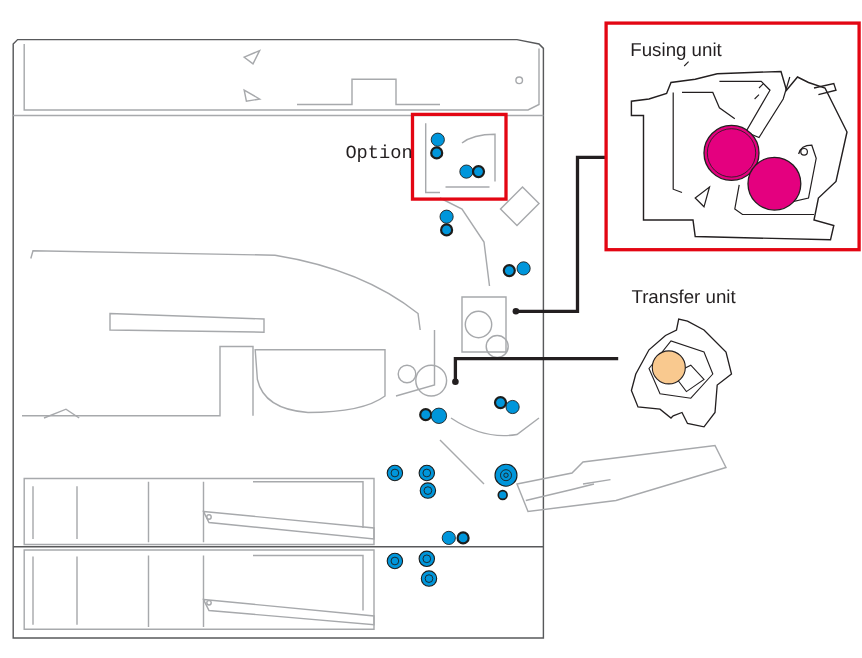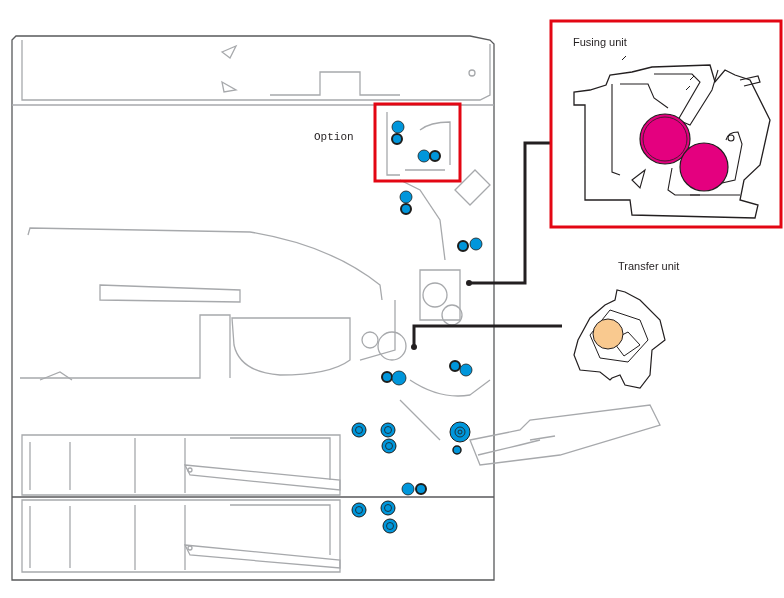--- a/index.html
+++ b/index.html
@@ -1,19 +1,19 @@
 <!DOCTYPE html>
 <html><head>
   <meta charset="utf-8">
   <style>
     html, body { margin: 0; padding: 0; background: #ffffff; }
     body { width: 784px; height: 598px; position: relative; overflow: hidden;
            font-family: "Liberation Sans", sans-serif; }
     svg.main { position: absolute; left: 0; top: 0; }
-    .lbl { position: absolute; font-size: 11px; color: #231f20; white-space: nowrap; }
+    .lbl { position: absolute; font-size: 17px; color: #231f20; white-space: nowrap; }
     .outline { fill: none; stroke: #a7a9ac; stroke-width: 1.3; }
     .outline-dark { fill: none; stroke: #58595b; stroke-width: 1.3; }
     .leader { fill: none; stroke: #231f20; stroke-width: 3; }
   </style>
 </head>
 <body>
 
 <svg class="main" width="784" height="598" viewBox="0 0 784 598">
 
   <g>
@@ -129,13 +129,13 @@
   <g>
     <path fill="none" stroke="#231f20" stroke-width="1.2" d="M578 340 L574 355 L580 370 L600 372 L610 380 L612 378 L620 375 L625 385 L640 388 L650 375 L652 350 L665 340 L660 320 L640 300 L625 292 L617 290 L615 300 L605 305 L590 318 Z"></path>
     <path fill="none" stroke="#231f20" stroke-width="1" d="M590 335 L610 310 L640 320 L648 340 L628 362 L600 358 Z"></path>
     <path fill="none" stroke="#231f20" stroke-width="1" d="M612 340 L628 332 L640 345 L624 356 Z"></path>
     <circle cx="608" cy="334" r="15" fill="#f9c98f" stroke="#231f20" stroke-width="1"></circle>
   </g>
 </svg>
 
 <div class="lbl" style="left:314px; top:131px;font-family:Liberation Mono, monospace;">Option</div>
 <div class="lbl" style="left:573px; top:36px;">Fusing unit</div>
-<div class="lbl" style="left:574px; top:260px;margin-left:44px;">Transfer unit</div>
+<div class="lbl" style="left:574px; top:260px;">Transfer unit</div>
 
 </body></html>

